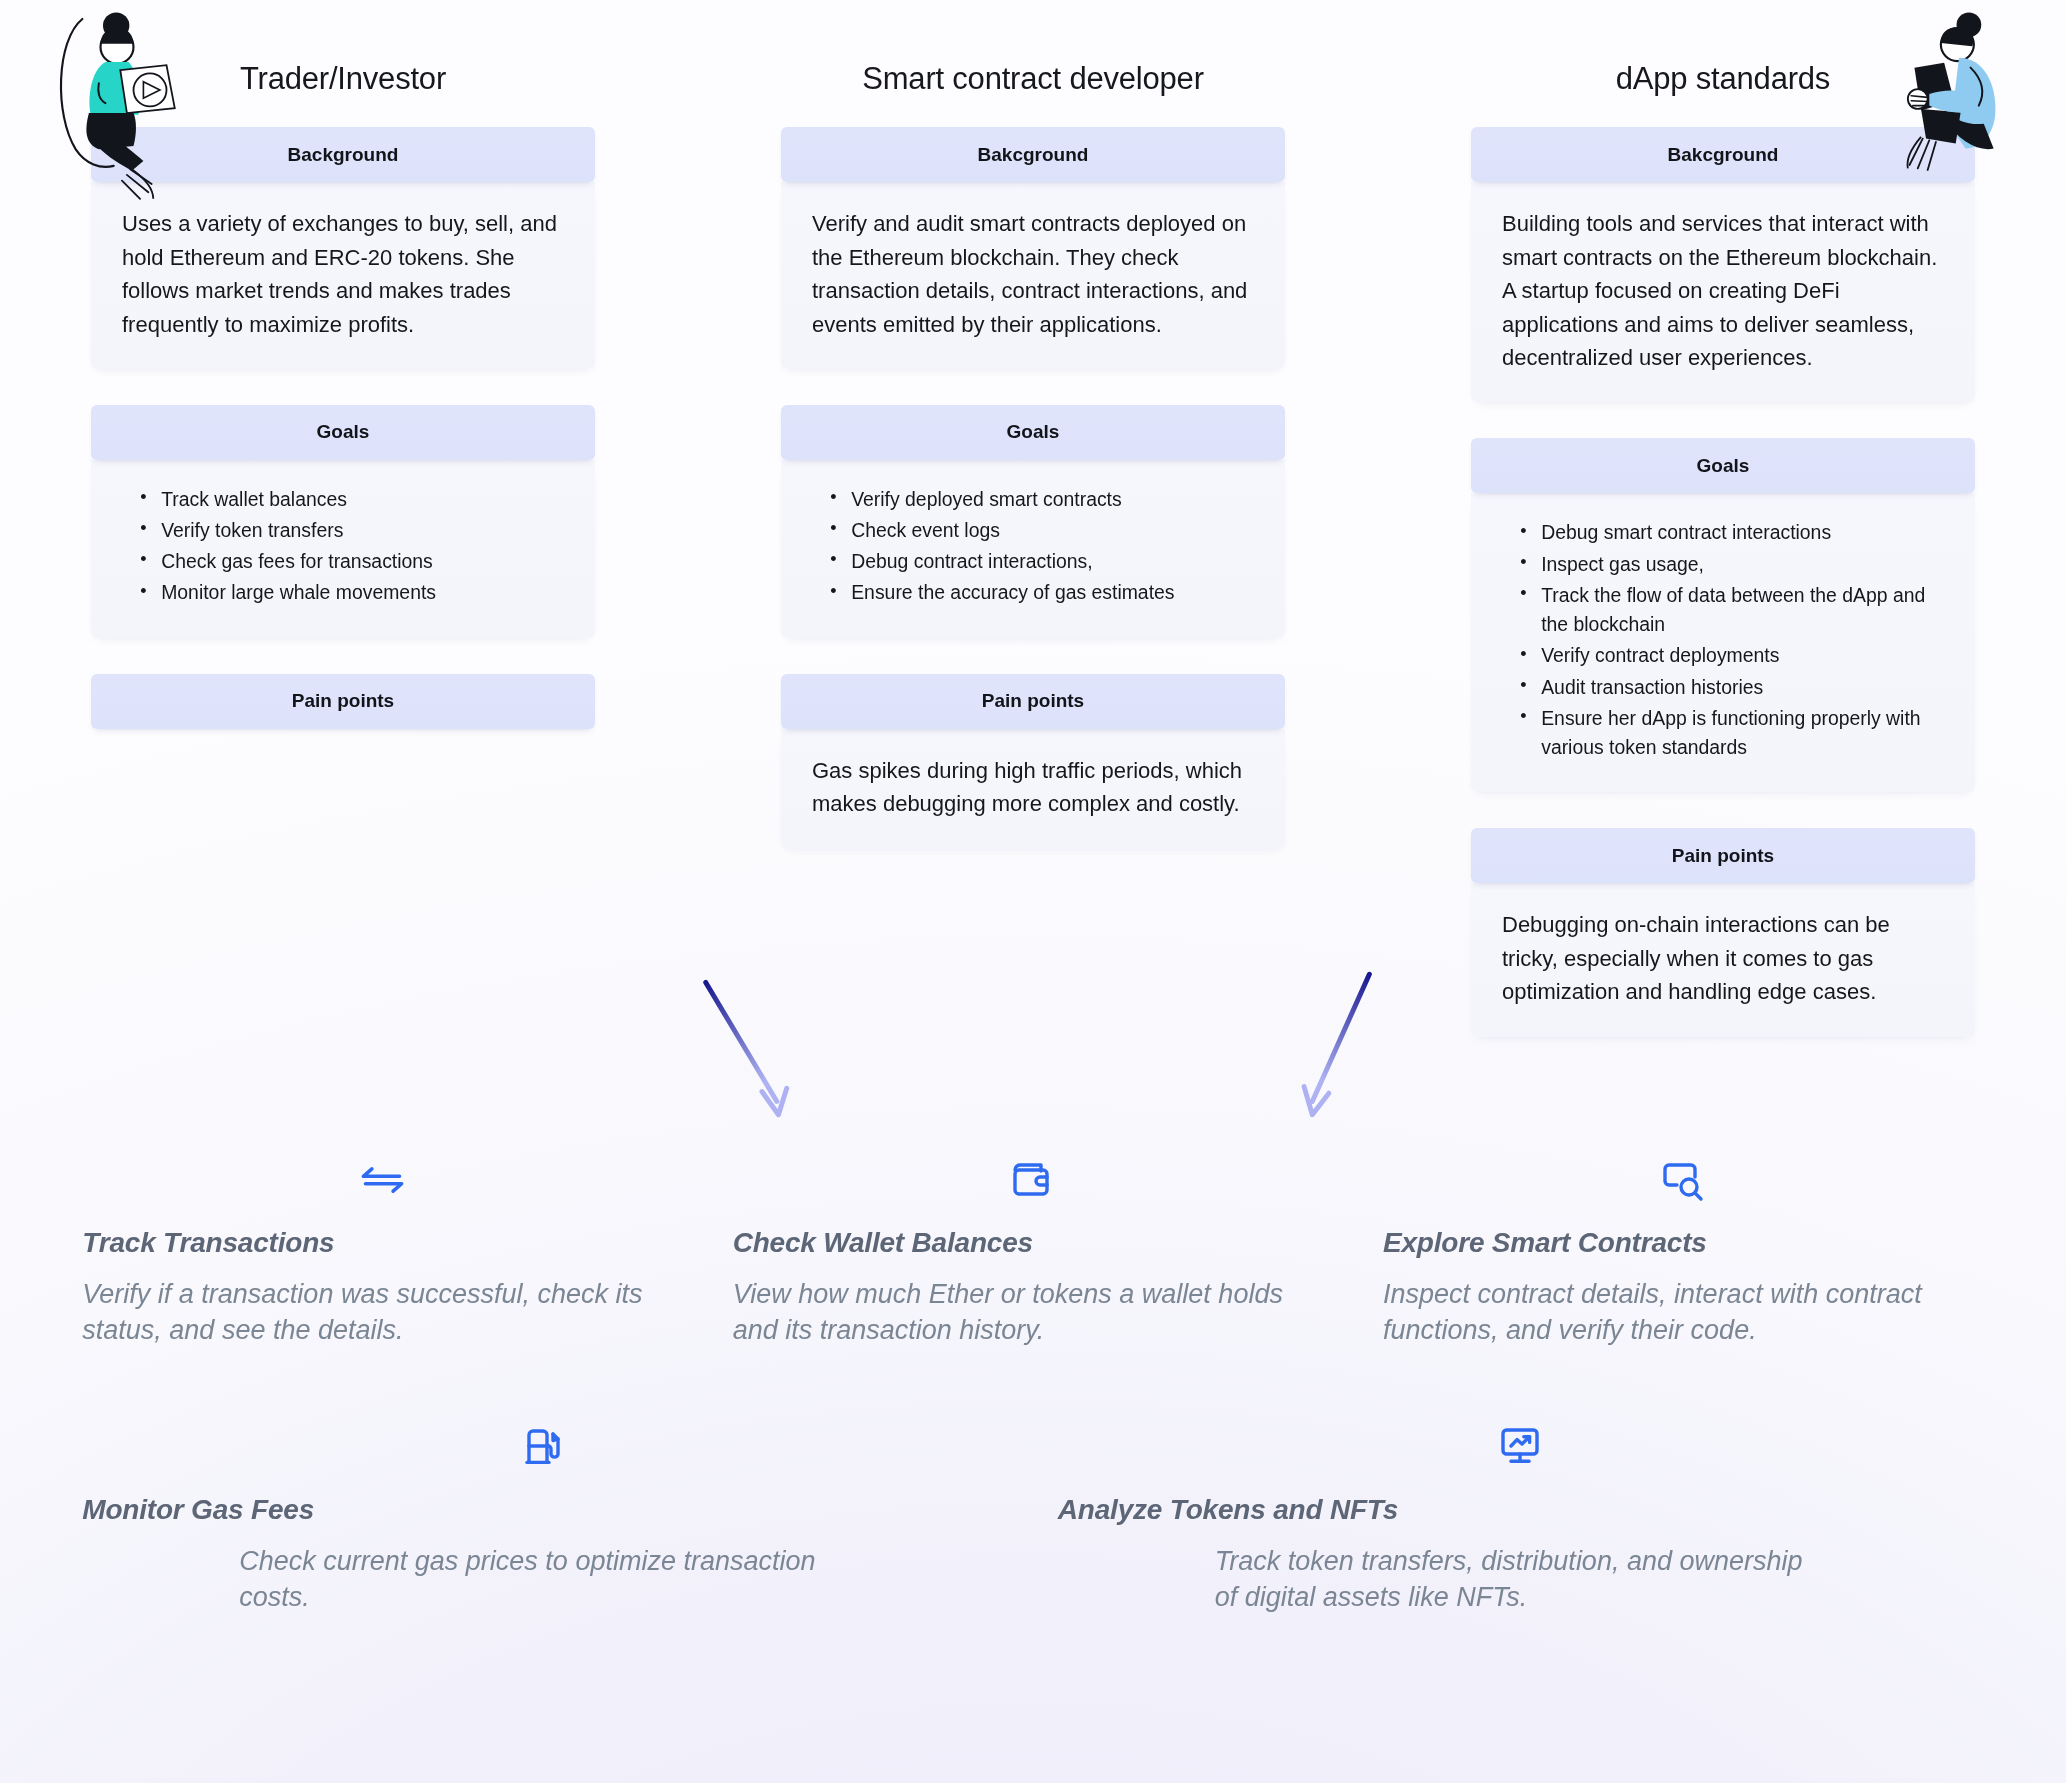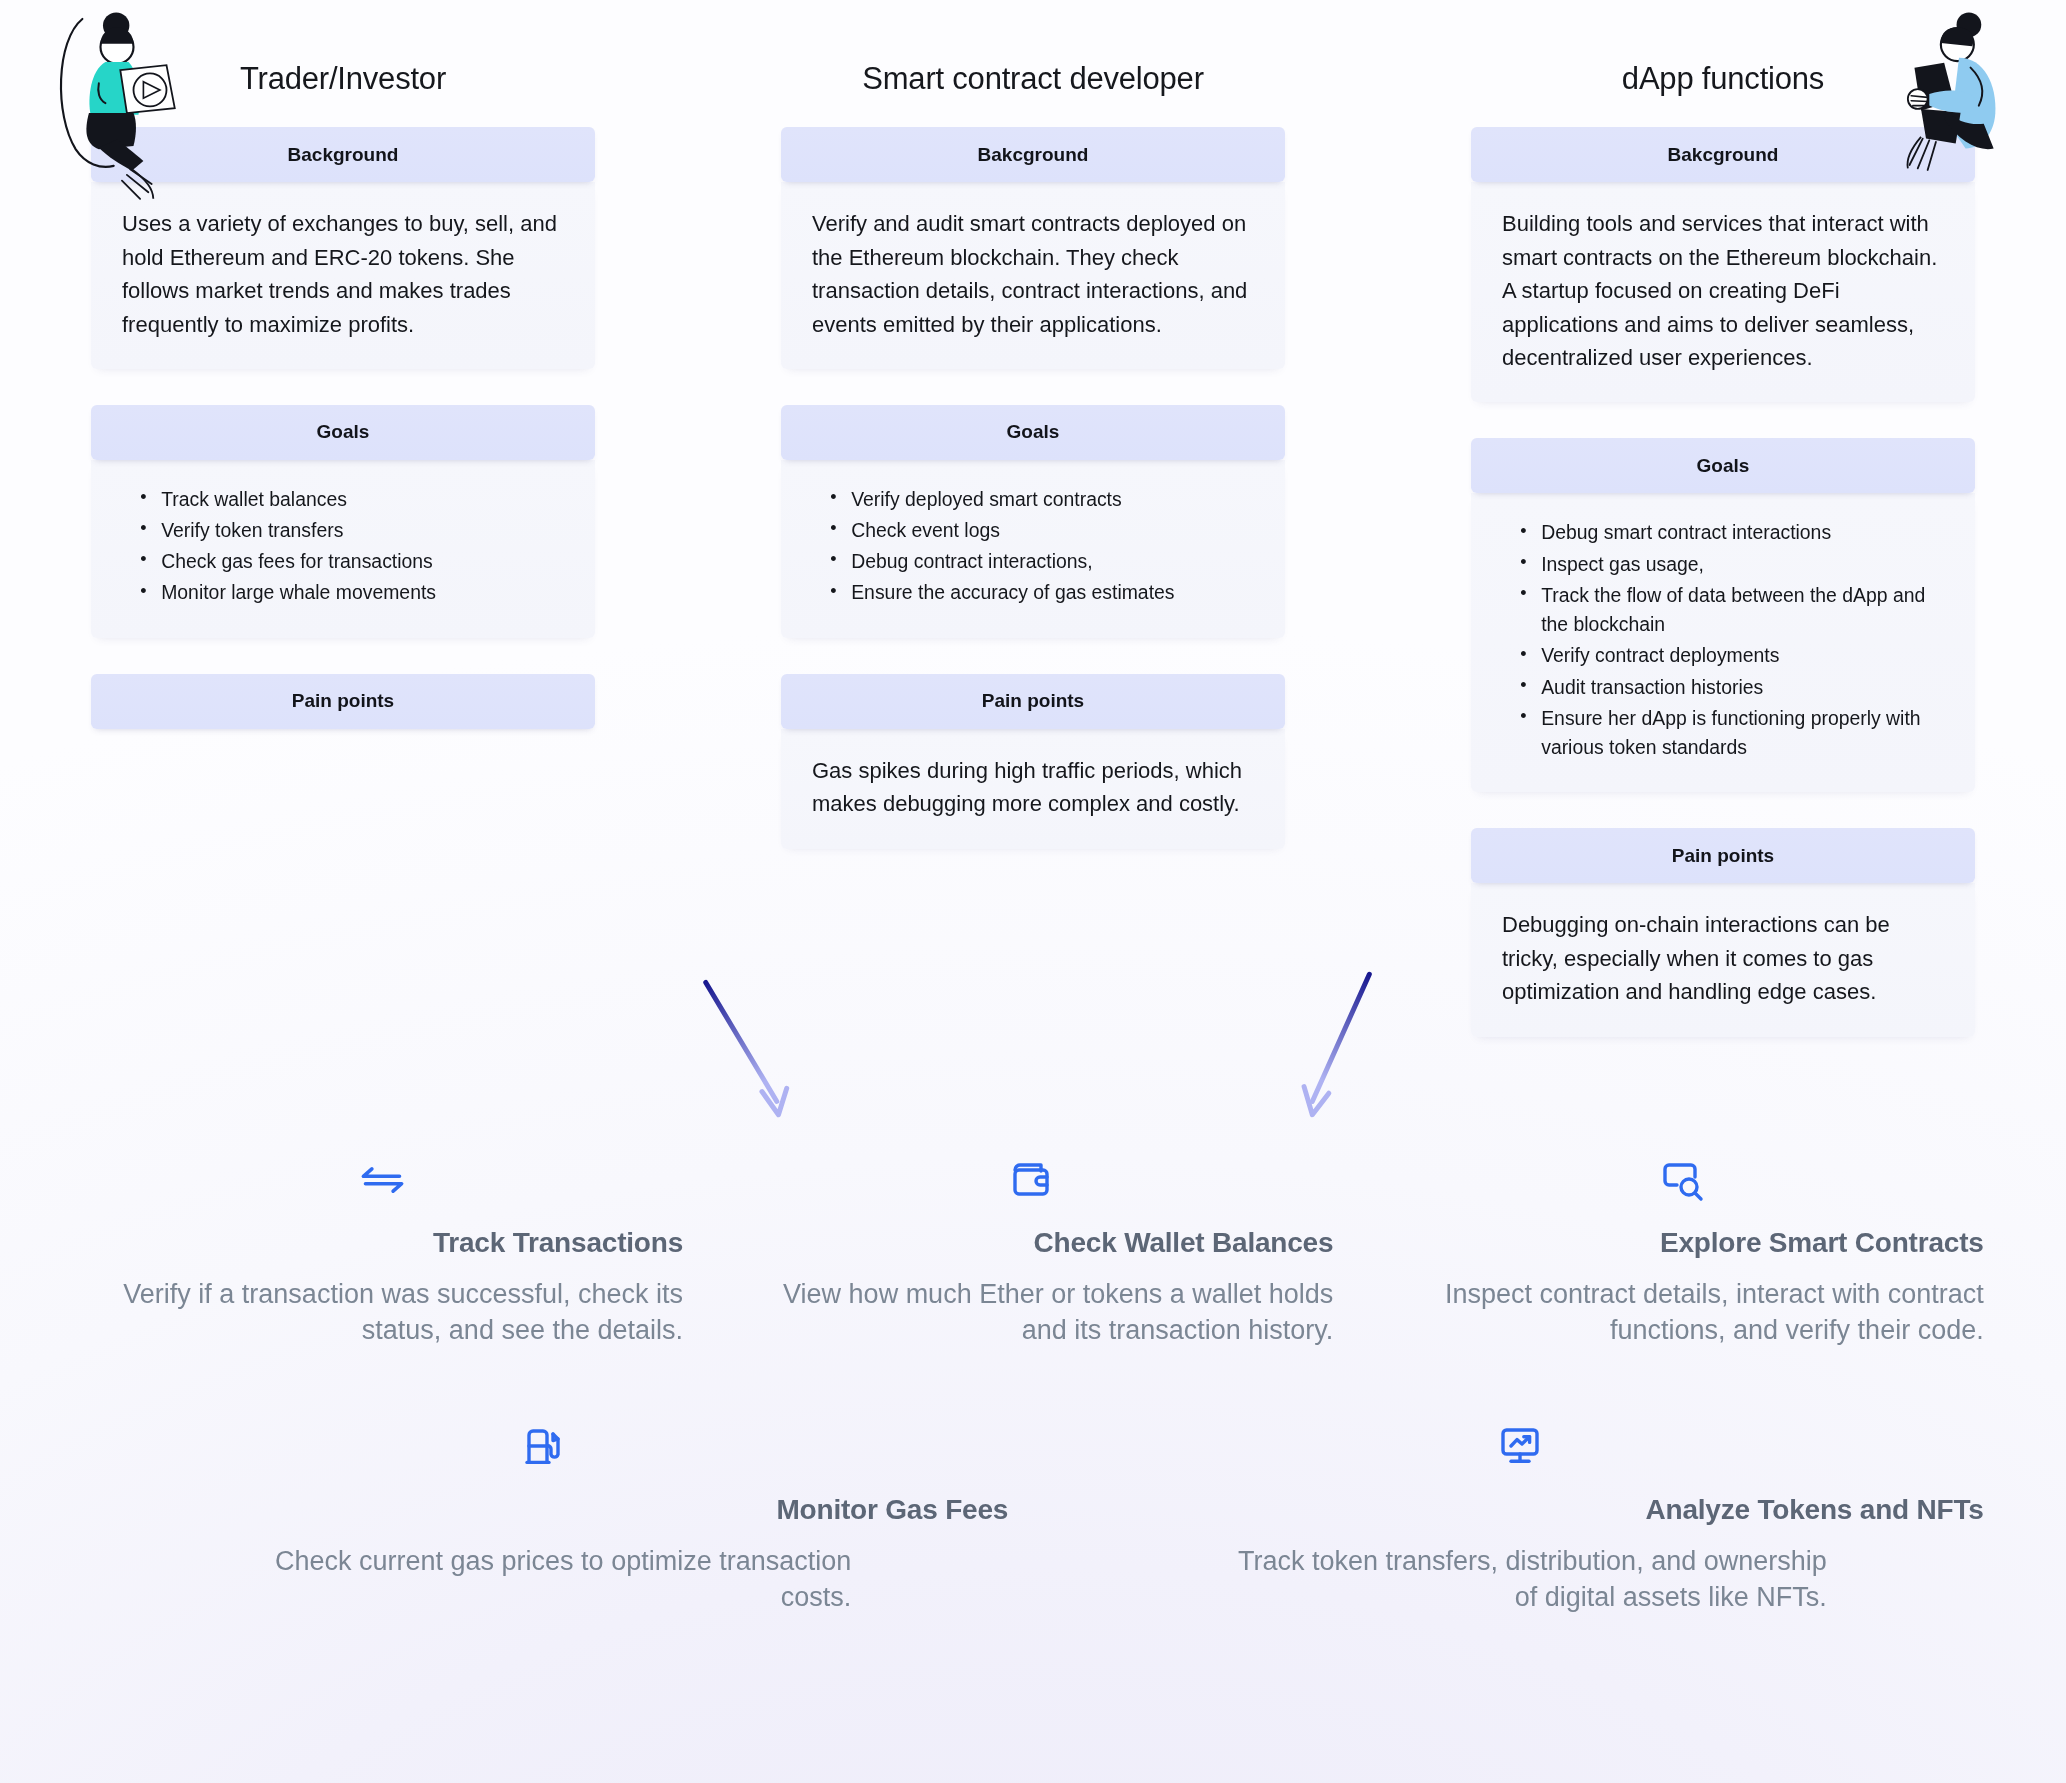--- a/index.html
+++ b/index.html
@@ -145,22 +145,23 @@
 
   .feature-row {
     display: flex;
     justify-content: space-between;
     gap: 33px;
     margin-bottom: 68px;
   }
 
   .feature {
     flex: 1;
-    text-align: right;
+    text-align: left;
     padding: 0 8.3px;
+    font-style: italic;
   }
 
   .feature-icon {
     height: 60px;
     display: flex;
     align-items: center;
     justify-content: center;
     margin-bottom: 18px;
   }
 
@@ -291,21 +292,21 @@
 
       <div>
         <div class="card-header">Pain points</div>
         <div class="card-body">
           <p>Gas spikes during high traffic periods, which makes debugging more complex and costly.</p>
         </div>
       </div>
     </div>
 
     <div class="persona-col">
-      <div class="persona-title">dApp functions</div>
+      <div class="persona-title">dApp standards</div>
 
       <div>
         <div class="card-header">Bakcground</div>
         <div class="card-body">
           <p>Building tools and services that interact with smart contracts on the Ethereum blockchain. A startup focused on creating DeFi applications and aims to deliver seamless, decentralized user experiences.</p>
         </div>
       </div>
 
       <div>
         <div class="card-header">Goals</div>

